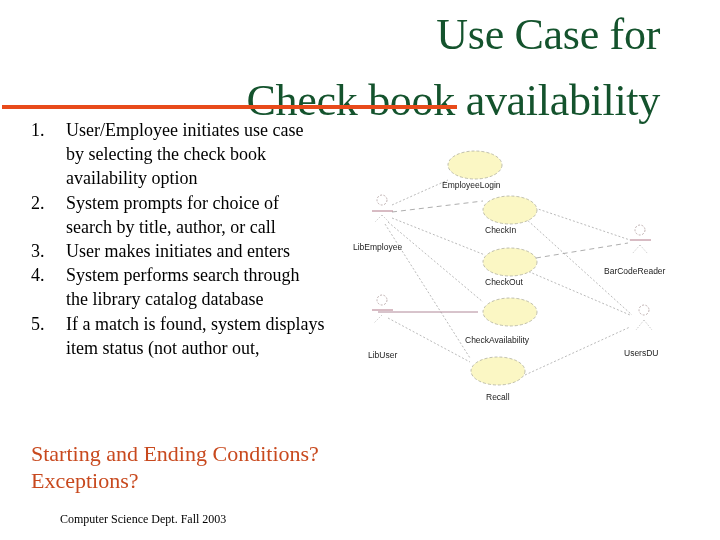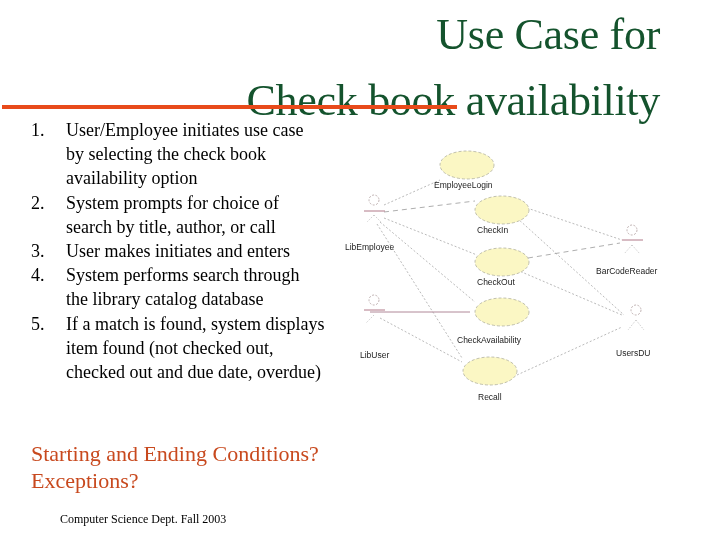--- a/index.html
+++ b/index.html
@@ -67,21 +67,21 @@
     .footer {
       position: absolute;
       left: 60px;
       top: 512px;
       font-size: 12px;
       line-height: 14px;
       color: #000;
     }
     .diagram {
       position: absolute;
-      left: 332px;
+      left: 340px;
       top: 130px;
       width: 380px;
       height: 300px;
     }
     .diagram svg {
       width: 380px;
       height: 300px;
       display: block;
     }
     .diag-label {
@@ -115,22 +115,21 @@
       <div>User makes initiates and enters</div>
     </li>
     <li class="step">
       <span class="step-num">4.</span>
       <div>System performs search through</div>
       <div>the library catalog database</div>
     </li>
     <li class="step">
       <span class="step-num">5.</span>
       <div>If a match is found, system displays</div>
-      <div>item found (not checked out,</div>
-      <div>checked out and due date, overdue)</div>
+      <div>item status (not author out,</div>
     </li>
   </ol>
 
   <div class="questions">
     <div>Starting and Ending Conditions?</div>
     <div>Exceptions?</div>
   </div>
 
   <div class="footer">Computer Science Dept. Fall 2003</div>
 

